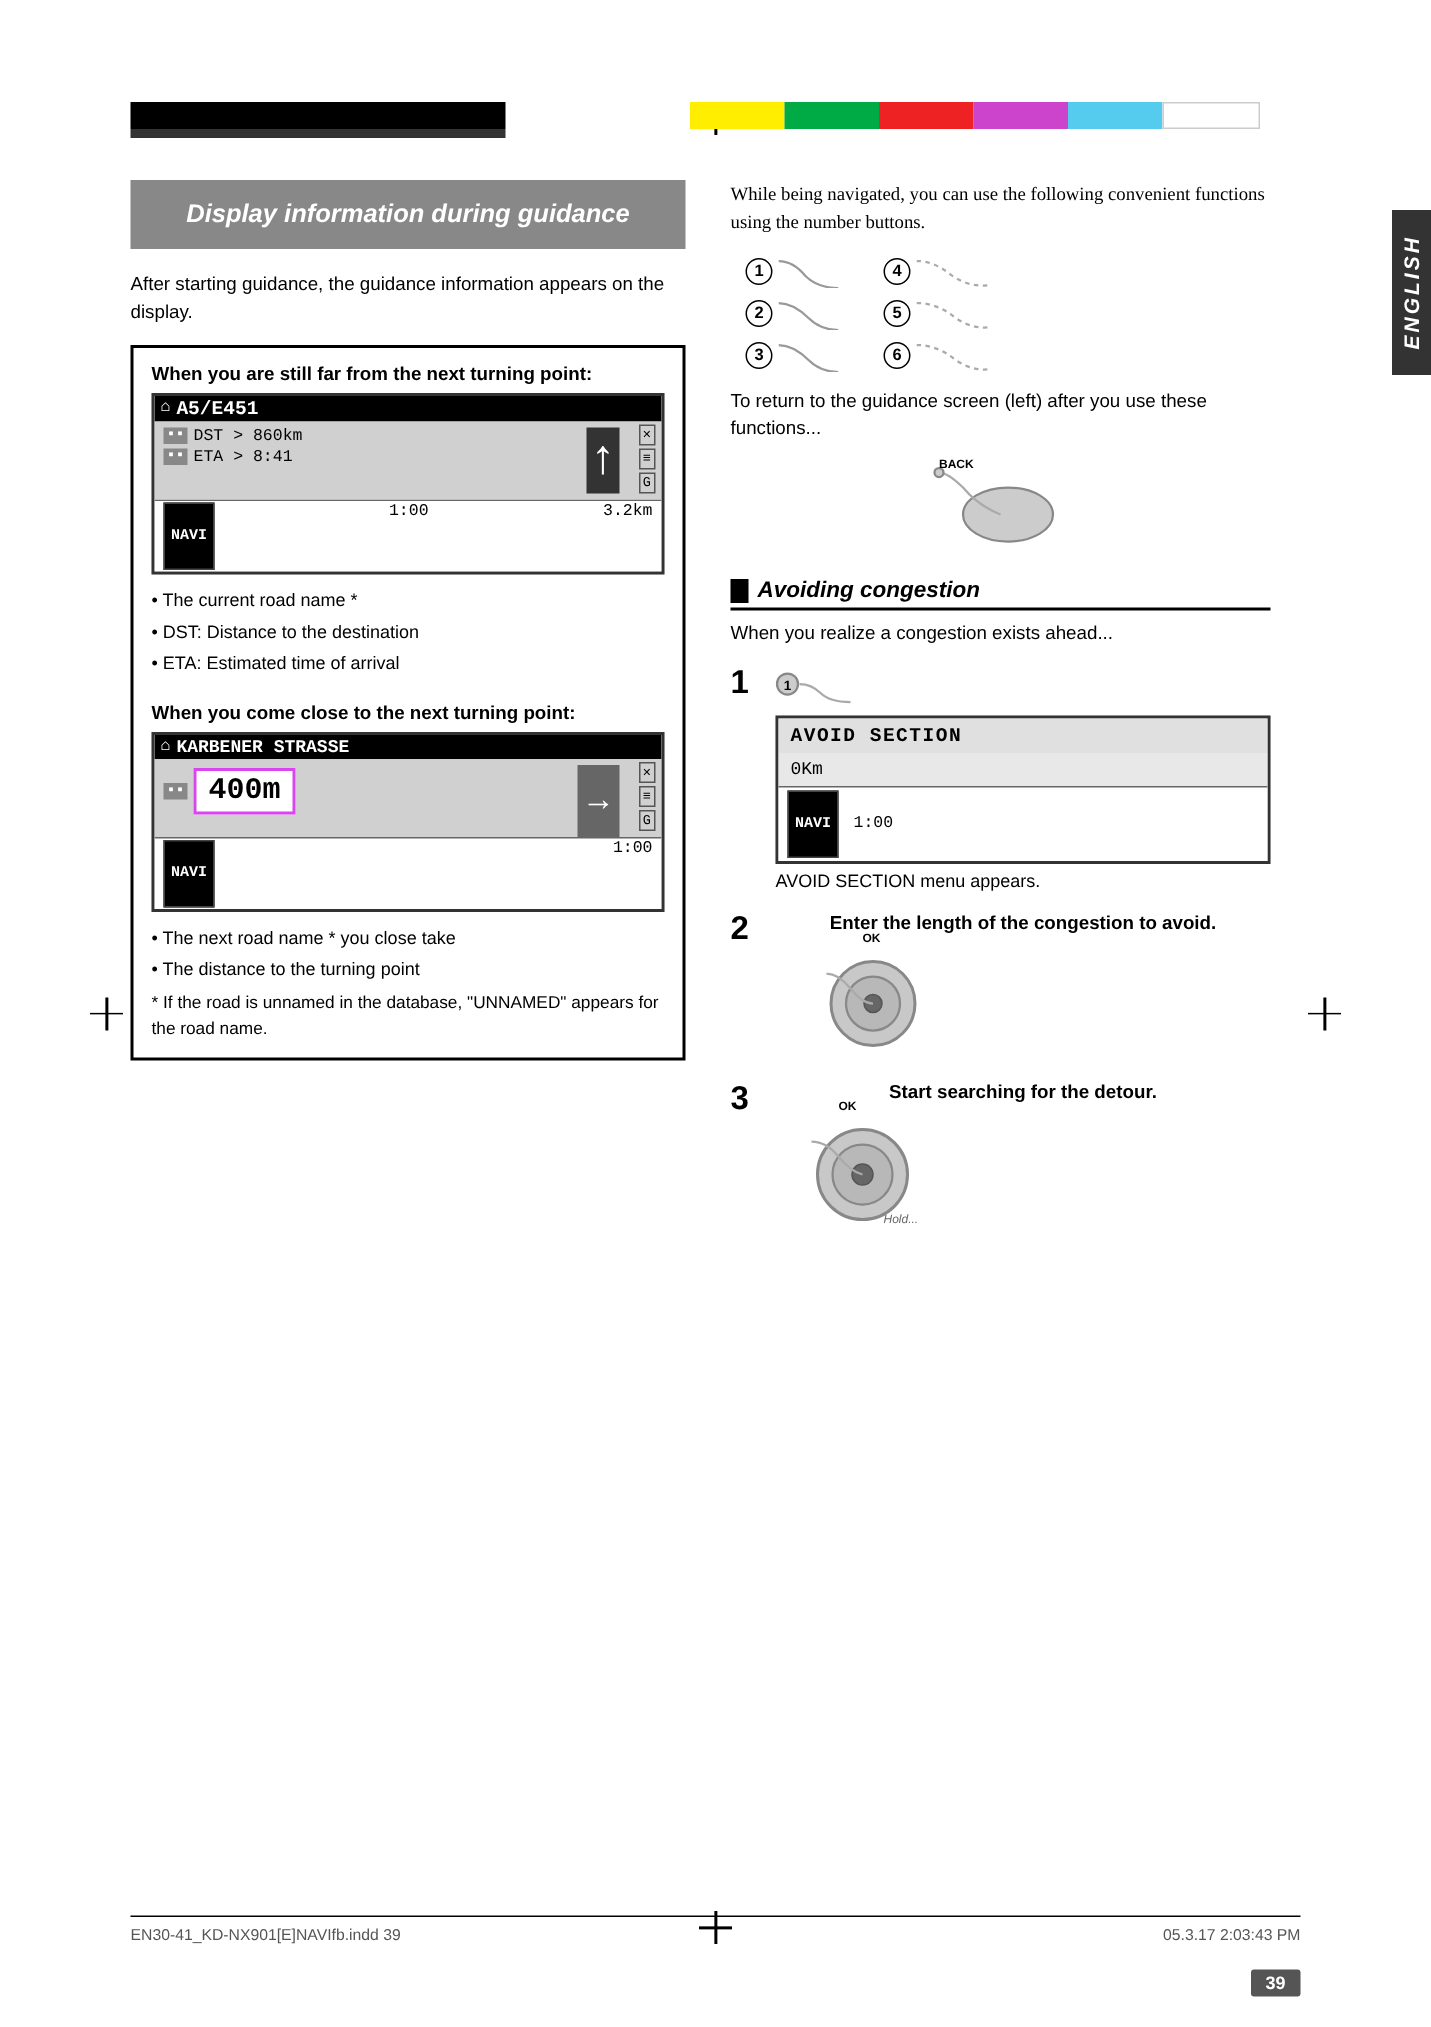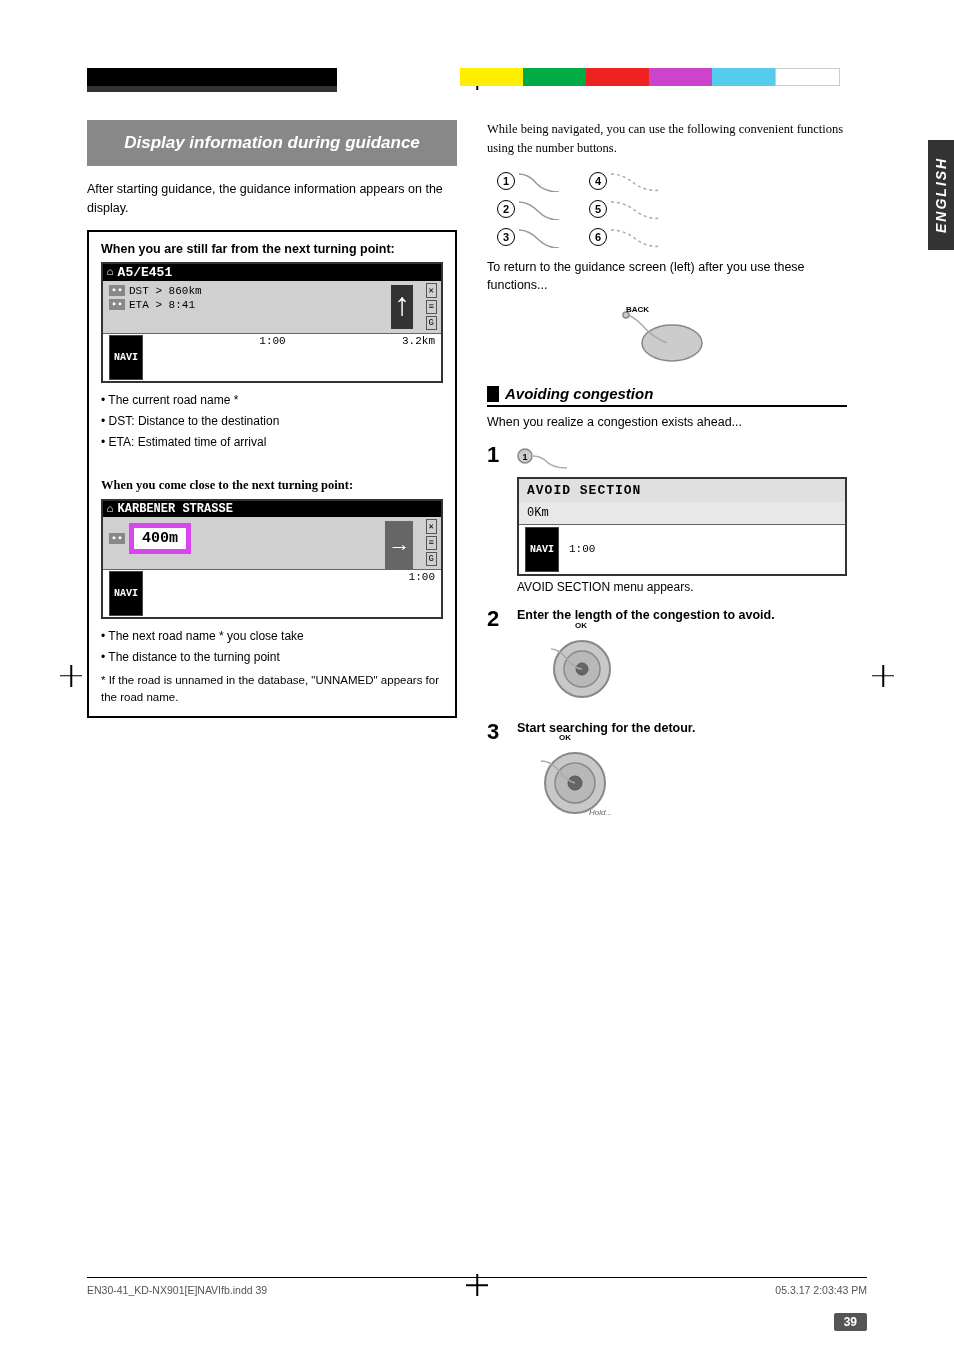--- a/index.html
+++ b/index.html
@@ -176,24 +176,24 @@
       color: #fff;
       padding: 16px 4px;
       font-size: 10px;
       font-weight: bold;
       font-family: 'Courier New', monospace;
       border: 1px solid #444;
     }
 
     .screen-400m {
       font-family: 'Courier New', monospace;
-      font-size: 15px;
+      font-size: 20px;
       font-weight: bold;
       background: #fff;
-      border: 5px solid #d946ef;
+      border: 2px solid #d946ef;
       padding: 2px 8px;
       display: inline-block;
       margin: 2px 0;
     }
 
     .screen-turn-arrow {
       position: absolute;
       right: 28px;
       top: 4px;
       font-size: 26px;
@@ -447,20 +447,21 @@
     .crosshair-right-mid {
       top: 50%;
       right: 60px;
       transform: translateY(-50%);
     }
 
     .step-text {
       font-size: 12.5px;
       line-height: 1.5;
       font-weight: bold;
+      text-align: center;
     }
   </style>
 </head>
 <body>
 
 <div class="crosshair crosshair-center-top"></div>
 <div class="crosshair crosshair-center-bottom"></div>
 <div class="crosshair crosshair-left-mid"></div>
 <div class="crosshair crosshair-right-mid"></div>
 
@@ -519,21 +520,21 @@
           <span>3.2km</span>
         </div>
       </div>
 
       <ul class="bullet-list">
         <li><span>The current road name *</span></li>
         <li><span>DST: Distance to the destination</span></li>
         <li><span>ETA: Estimated time of arrival</span></li>
       </ul>
 
-      <p class="bullet-heading" style="margin-top:26px;font-family:Liberation Serif, serif;">When you come close to the next turning point:</p>
+      <p class="bullet-heading" style="margin-top:16px;">When you come close to the next turning point:</p>
 
       <div class="screen-sim">
         <div class="screen-top-bar">
           <span>⌂</span>
           <span style="font-size:12px;font-weight:bold;font-family:'Courier New',monospace;">KARBENER STRASSE</span>
         </div>
         <div class="screen-main-area">
           <div style="display:flex; gap:4px; align-items:center;">
             <span style="font-size:10px; background:#888; color:#fff; padding:0 2px;">▪▪</span>
             <span class="screen-400m">400m</span>

